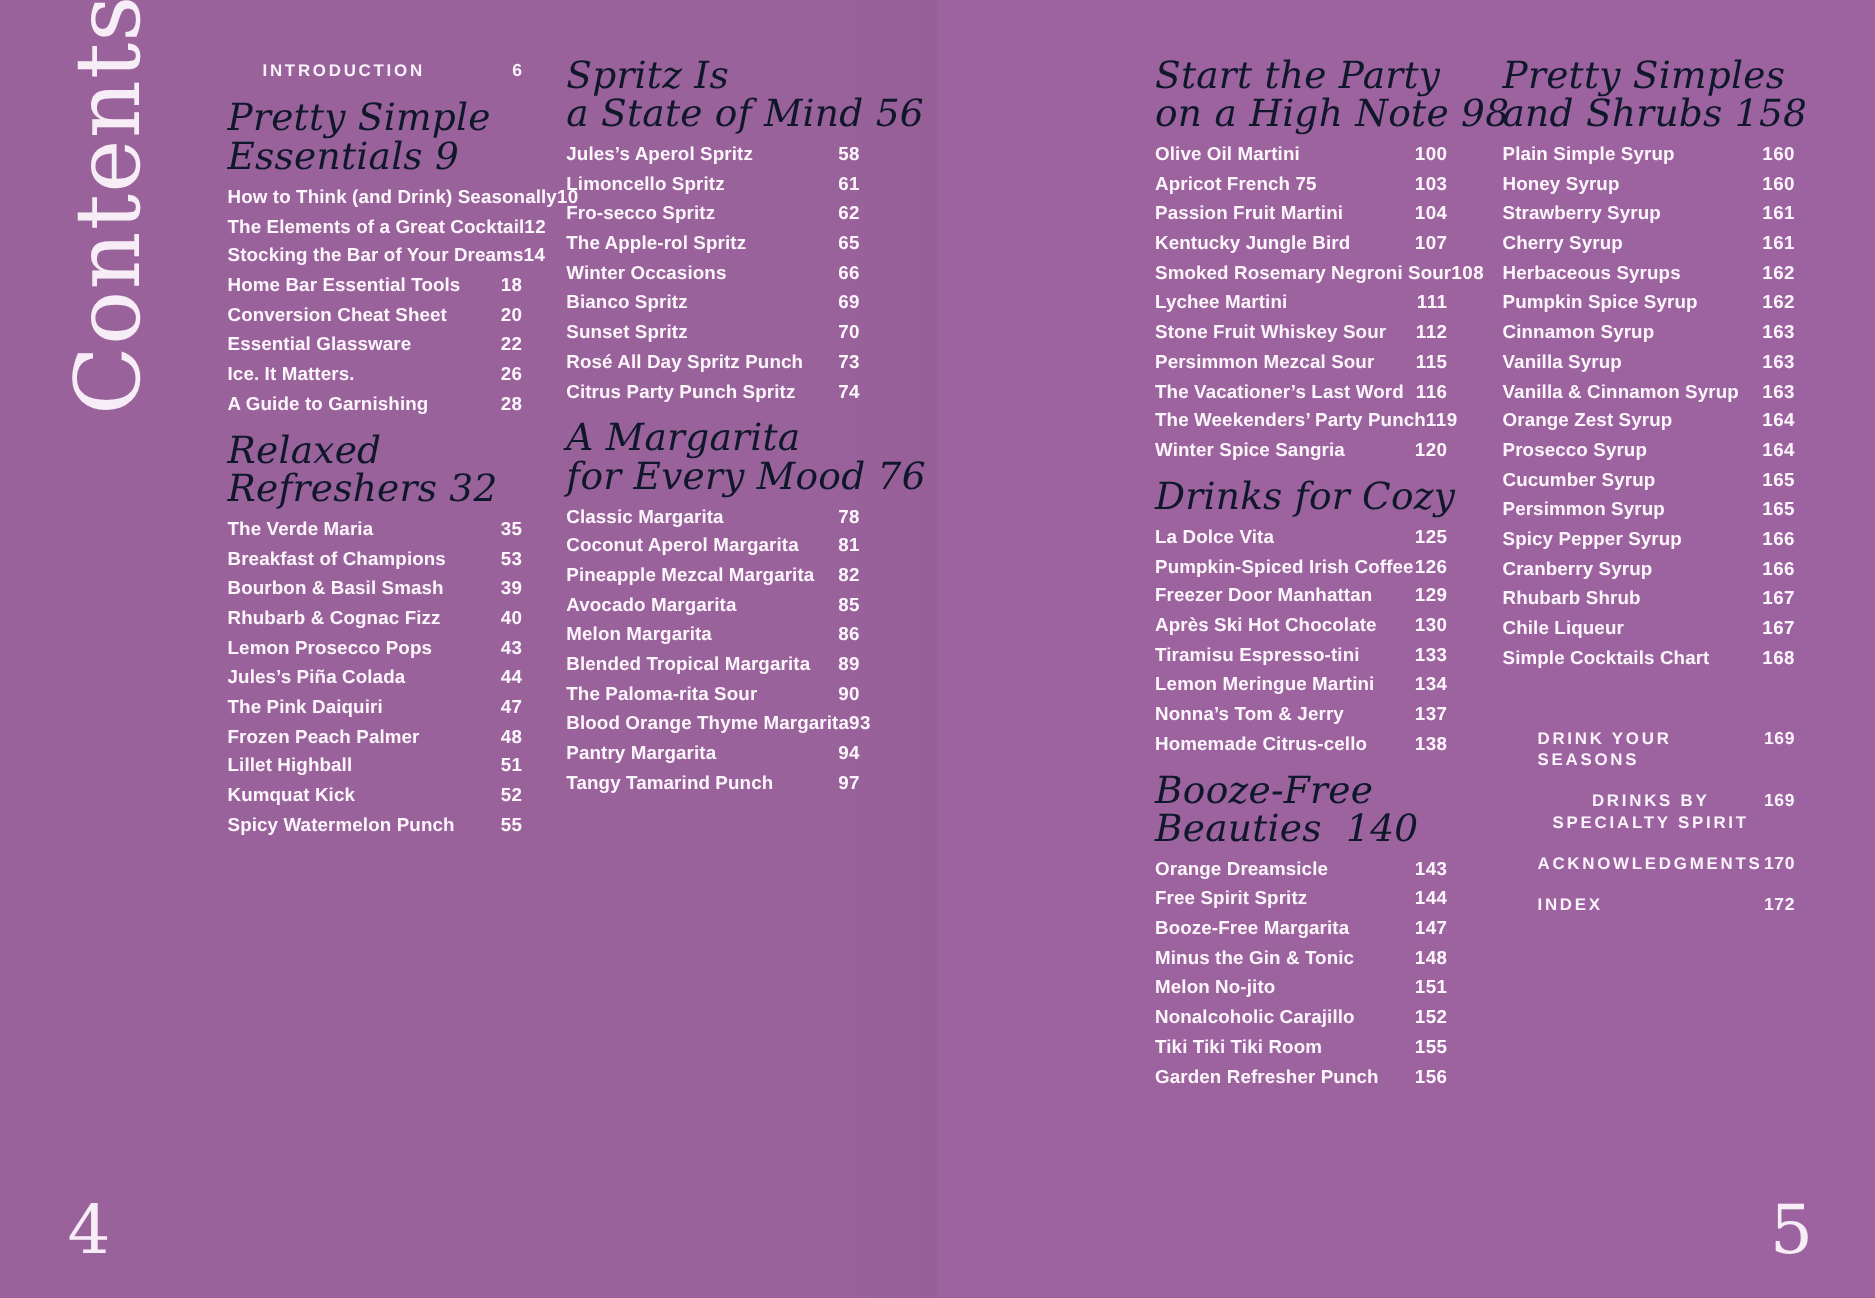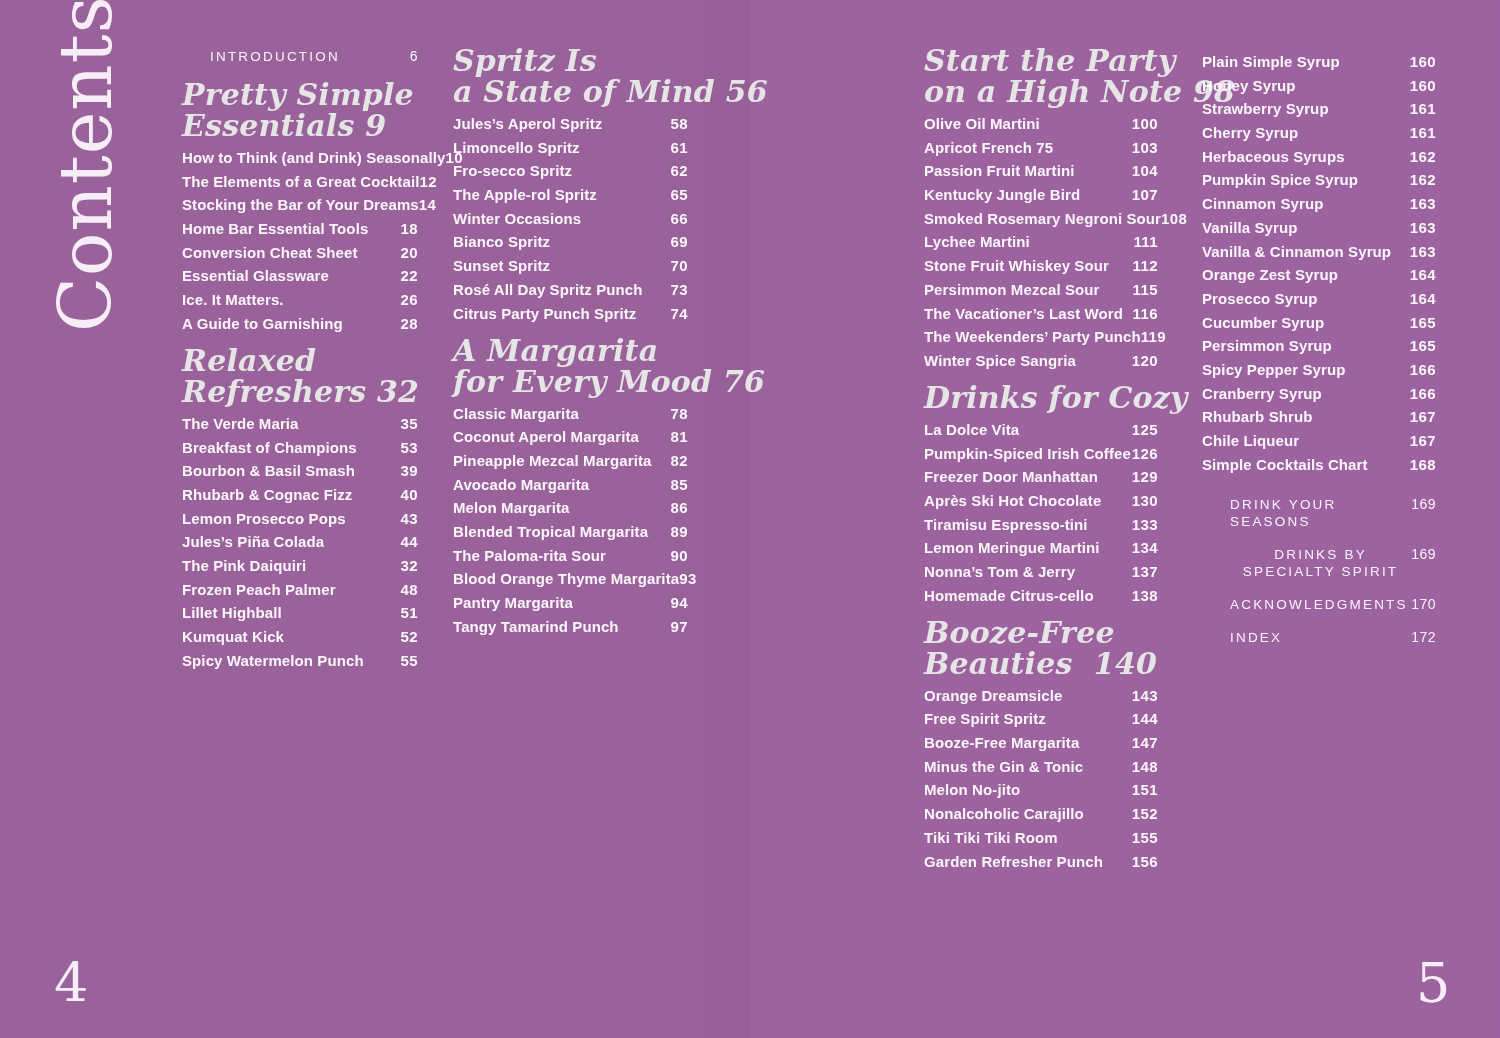--- a/index.html
+++ b/index.html
@@ -38,36 +38,36 @@
   .folio-right { left: 1416px; top: 952px; }
 
   .toc-col { position: absolute; display: block; }
   .col-1 { left: 182px;  top: 48px; width: 236px; }
   .col-2 { left: 453px;  top: 45px; width: 235px; }
   .col-3 { left: 924px;  top: 45px; width: 234px; }
   .col-4 { left: 1202px; top: 45px; width: 234px; }
 
   .caps-row {
     display: flex; justify-content: space-between; align-items: baseline;
-    font-size: 13.5px; font-weight: 400; line-height: 17px;
+    font-size: 13.5px; font-weight: 700; line-height: 17px;
     letter-spacing: 2.2px; color: #fbf3fb; padding-left: 28px;
   }
   .caps-row .caps-page { letter-spacing: 0.5px; font-size: 14px; }
   .caps-row + .block-section { margin-top: 50px; }
   .block + .block-section { margin-top: 14px; }
   .block-caps + .block-caps { margin-top: 16px; text-align: center; }
-  .block-section + .block-caps { margin-top: 24px; }
+  .block-section + .block-caps { margin-top: 48px; }
 
   .section-heading {
     font-family: "DejaVu Serif", serif;
     font-style: italic;
-    font-weight: 700;
+    font-weight: 400;
     font-size: 30px;
     line-height: 31px;
-    color: #e5e5e5;
+    color: #0f172a;
     letter-spacing: 0.2px;
     white-space: nowrap;
   }
   .section-items { margin-top: 9px; }
   .toc-entry {
     display: flex; justify-content: space-between; align-items: baseline;
     font-size: 15px; font-weight: 600; line-height: 15px;
     letter-spacing: 0.1px;
     color: #fcf6fc;
     margin-bottom: 8.7px;
@@ -154,21 +154,21 @@
         <div class="toc-entry">
           <span class="entry-label">Lemon Prosecco Pops</span>
           <span class="entry-page">43</span>
         </div>
         <div class="toc-entry">
           <span class="entry-label">Jules’s Piña Colada</span>
           <span class="entry-page">44</span>
         </div>
         <div class="toc-entry">
           <span class="entry-label">The Pink Daiquiri</span>
-          <span class="entry-page">32</span>
+          <span class="entry-page">47</span>
         </div>
         <div class="toc-entry">
           <span class="entry-label">Frozen Peach Palmer</span>
           <span class="entry-page">48</span>
         </div>
         <div class="toc-entry">
           <span class="entry-label">Lillet Highball</span>
           <span class="entry-page">51</span>
         </div>
         <div class="toc-entry">
@@ -404,20 +404,24 @@
         </div>
         <div class="toc-entry">
           <span class="entry-label">Garden Refresher Punch</span>
           <span class="entry-page">156</span>
         </div>
       </div>
     </div>
   </div>
 <div class="toc-col col-4">
     <div class="block block-section">
+      <div class="section-heading">
+        <div class="heading-line">Pretty Simples</div>
+        <div class="heading-line">and Shrubs 158</div>
+      </div>
       <div class="section-items">
         <div class="toc-entry">
           <span class="entry-label">Plain Simple Syrup</span>
           <span class="entry-page">160</span>
         </div>
         <div class="toc-entry">
           <span class="entry-label">Honey Syrup</span>
           <span class="entry-page">160</span>
         </div>
         <div class="toc-entry">

